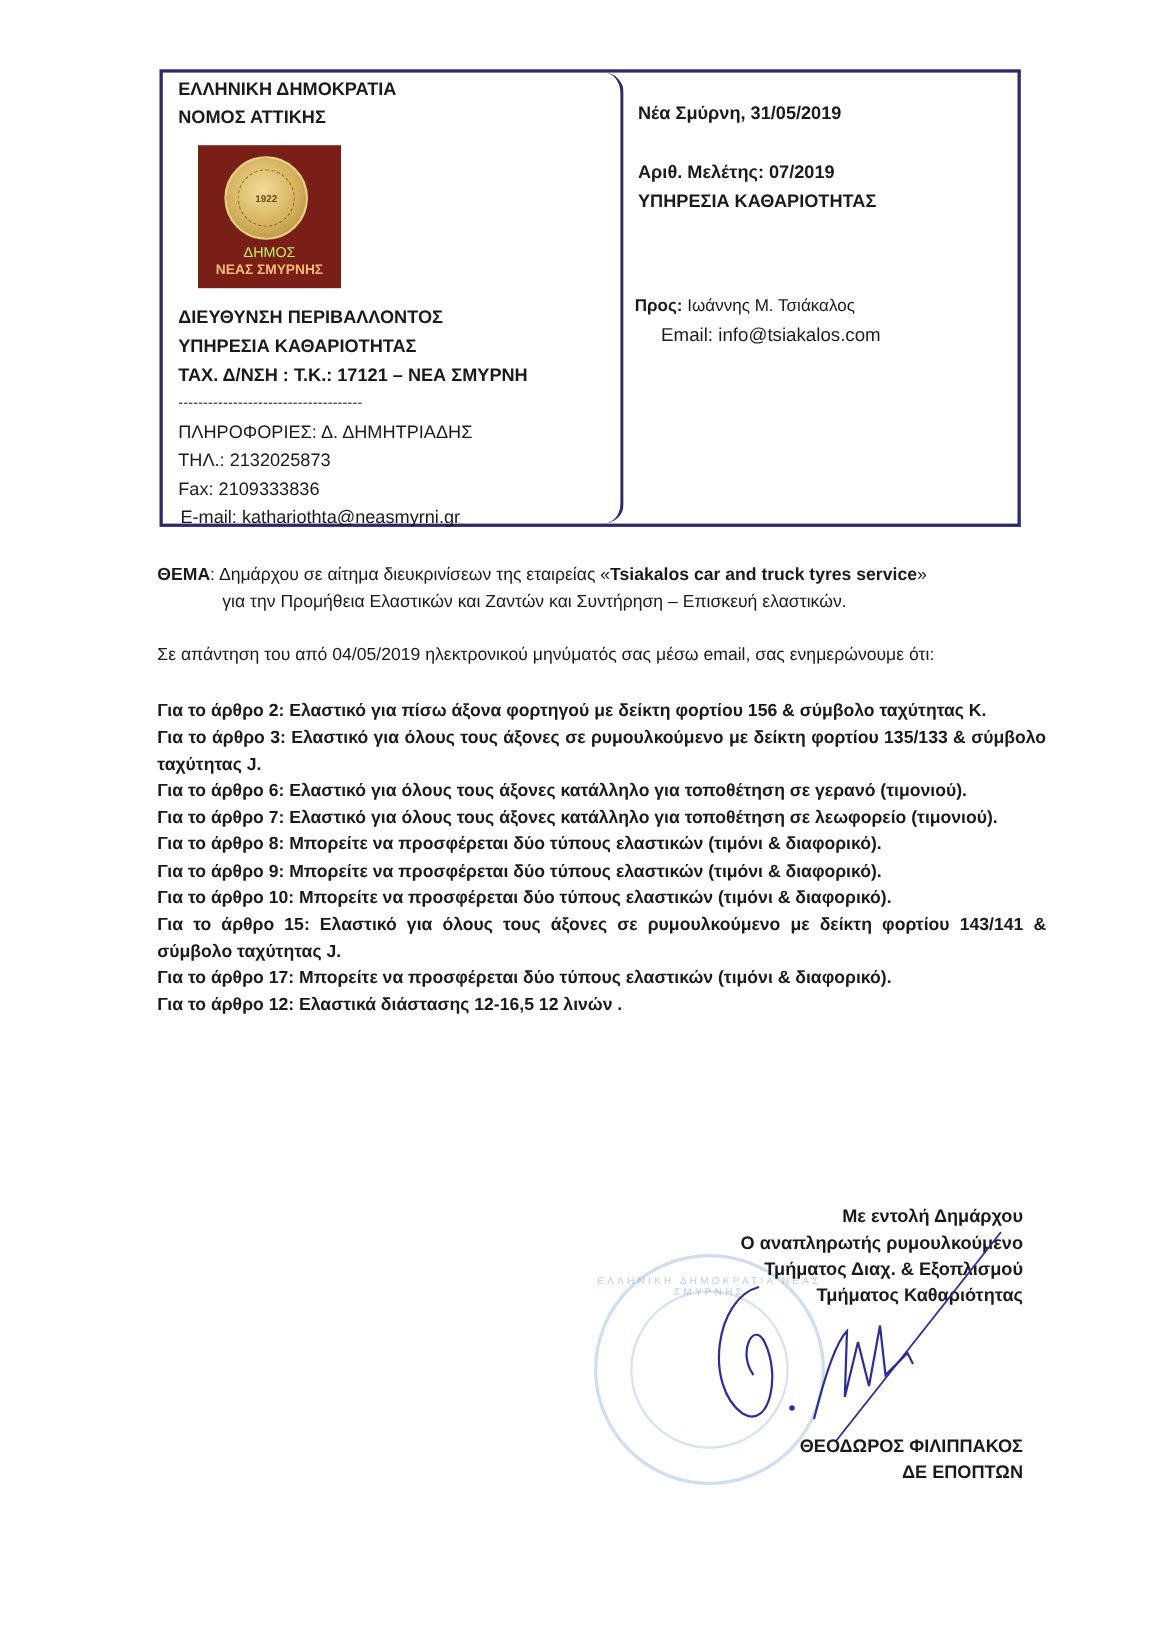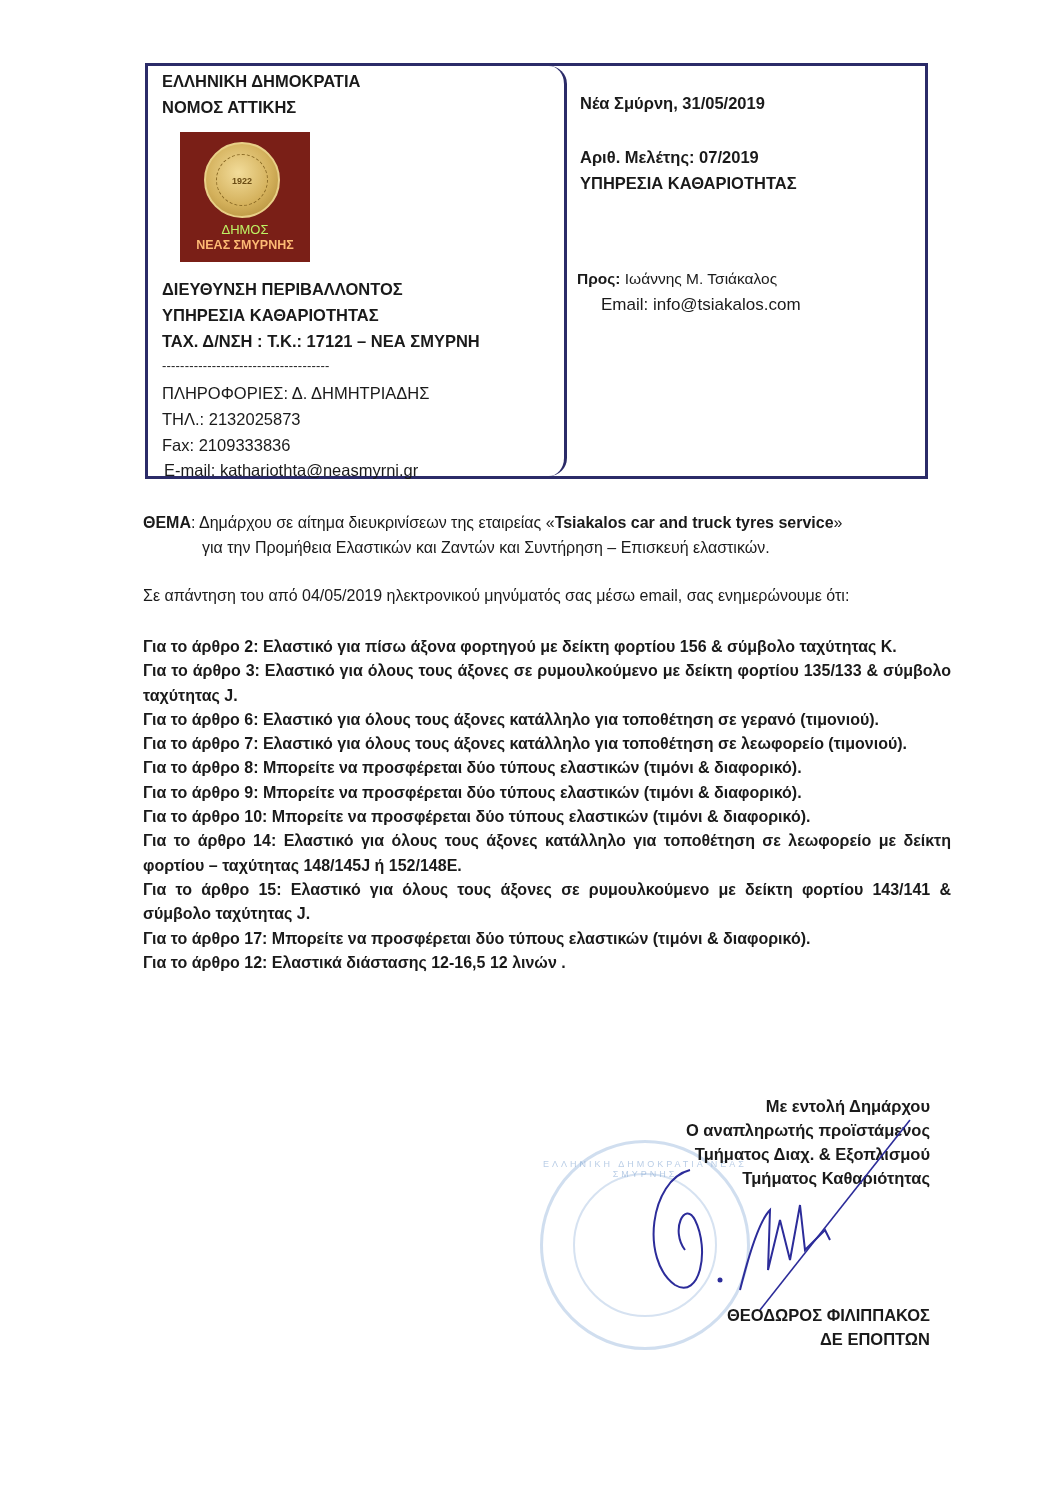--- a/index.html
+++ b/index.html
@@ -81,34 +81,33 @@
 <div class="body-text" style="top:584px;">Σε απάντηση του από 04/05/2019 ηλεκτρονικού μηνύματός σας μέσω email, σας ενημερώνουμε ότι:</div>
 
 <div class="body-text just" style="top:635px; line-height:24.3px;font-weight:bold;">
   <div>Για το άρθρο 2: Ελαστικό για πίσω άξονα φορτηγού με δείκτη φορτίου 156 &amp; σύμβολο ταχύτητας Κ.</div>
   <div>Για το άρθρο 3: Ελαστικό για όλους τους άξονες σε ρυμουλκούμενο με δείκτη φορτίου 135/133 &amp; σύμβολο ταχύτητας  J.</div>
   <div>Για το άρθρο 6: Ελαστικό για όλους τους άξονες κατάλληλο για τοποθέτηση σε γερανό (τιμονιού).</div>
   <div>Για το άρθρο 7: Ελαστικό για όλους τους άξονες κατάλληλο για τοποθέτηση σε λεωφορείο (τιμονιού).</div>
   <div>Για το άρθρο 8: Μπορείτε να προσφέρεται δύο τύπους ελαστικών (τιμόνι &amp; διαφορικό).</div>
   <div>Για το άρθρο 9: Μπορείτε να προσφέρεται δύο τύπους ελαστικών (τιμόνι &amp; διαφορικό).</div>
   <div>Για το άρθρο 10: Μπορείτε να προσφέρεται δύο τύπους ελαστικών (τιμόνι &amp; διαφορικό).</div>
-  <div>Για το άρθρο 14: Ελαστικό για όλους τους άξονες κατάλληλο για τοποθέτηση σε λεωφορείο με δείκτη φορτίου – ταχύτητας 148/145J ή 152/148E.</div>
   <div>Για το άρθρο 15: Ελαστικό για όλους τους άξονες σε ρυμουλκούμενο με δείκτη φορτίου 143/141 &amp; σύμβολο ταχύτητας  J.</div>
   <div>Για το άρθρο 17: Μπορείτε να προσφέρεται δύο τύπους ελαστικών (τιμόνι &amp; διαφορικό).</div>
   <div>Για το άρθρο 12: Ελαστικά διάστασης  12-16,5  12 λινών .</div>
 </div>
 
 <div class="stamp">
   <div class="stamp-inner"></div>
   <div class="stamp-text" style="font-size:9px; top:16px;">ΕΛΛΗΝΙΚΗ ΔΗΜΟΚΡΑΤΙΑ ΝΕΑΣ ΣΜΥΡΝΗΣ</div>
 </div>
 
 <div class="sig" style="top:1094px;">
   <div>Με εντολή Δημάρχου</div>
-  <div>Ο αναπληρωτής προϊστάμενος</div>
+  <div>Ο αναπληρωτής ρυμουλκούμενο</div>
   <div>Τμήματος Διαχ. &amp; Εξοπλισμού</div>
   <div>Τμήματος Καθαριότητας</div>
 </div>
 
 <svg class="signature" width="300" height="200" viewBox="0 0 300 200">
   <path d="M280 10 L130 200" stroke="#2c2c9a" stroke-width="1.6" fill="none"></path>
   <path d="M60 60 C 20 70, 10 150, 45 175 C 70 190, 80 140, 65 110 C 55 90, 40 120, 55 140" stroke="#2c2c9a" stroke-width="2" fill="none"></path>
   <circle cx="90" cy="170" r="2.5" fill="#2c2c9a"></circle>
   <path d="M110 180 C 120 140, 130 110, 140 100 L 138 160 L 150 110 L 160 150 L 170 95 L 175 140 L 195 120 L 200 130" stroke="#2c2c9a" stroke-width="2" fill="none"></path>
 </svg>

